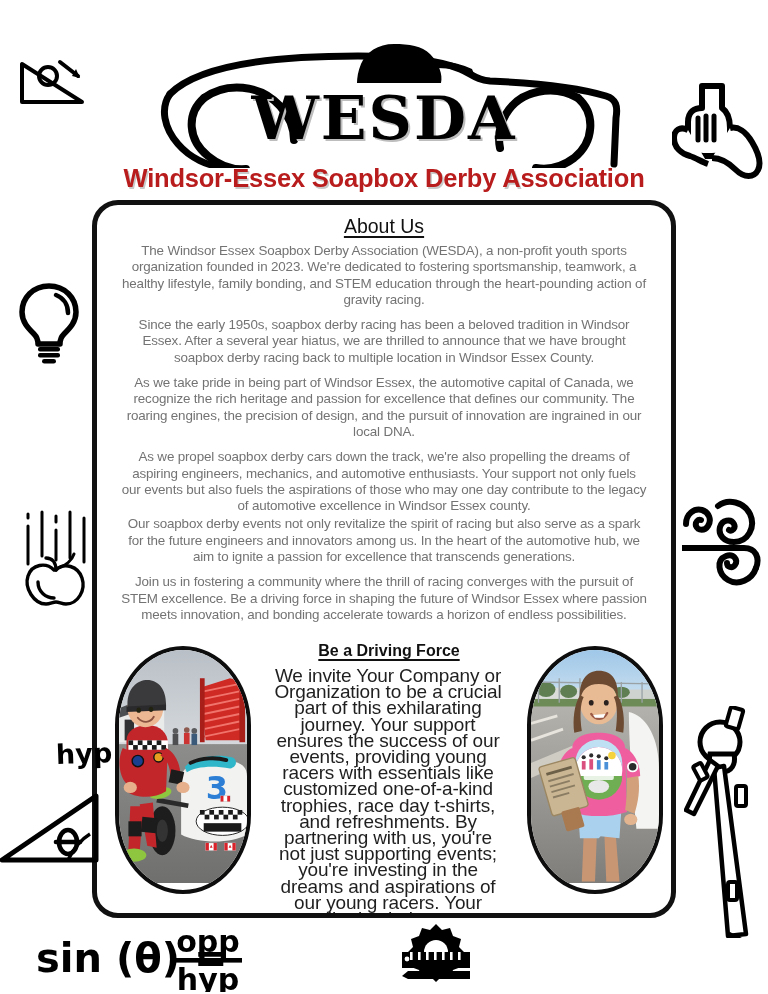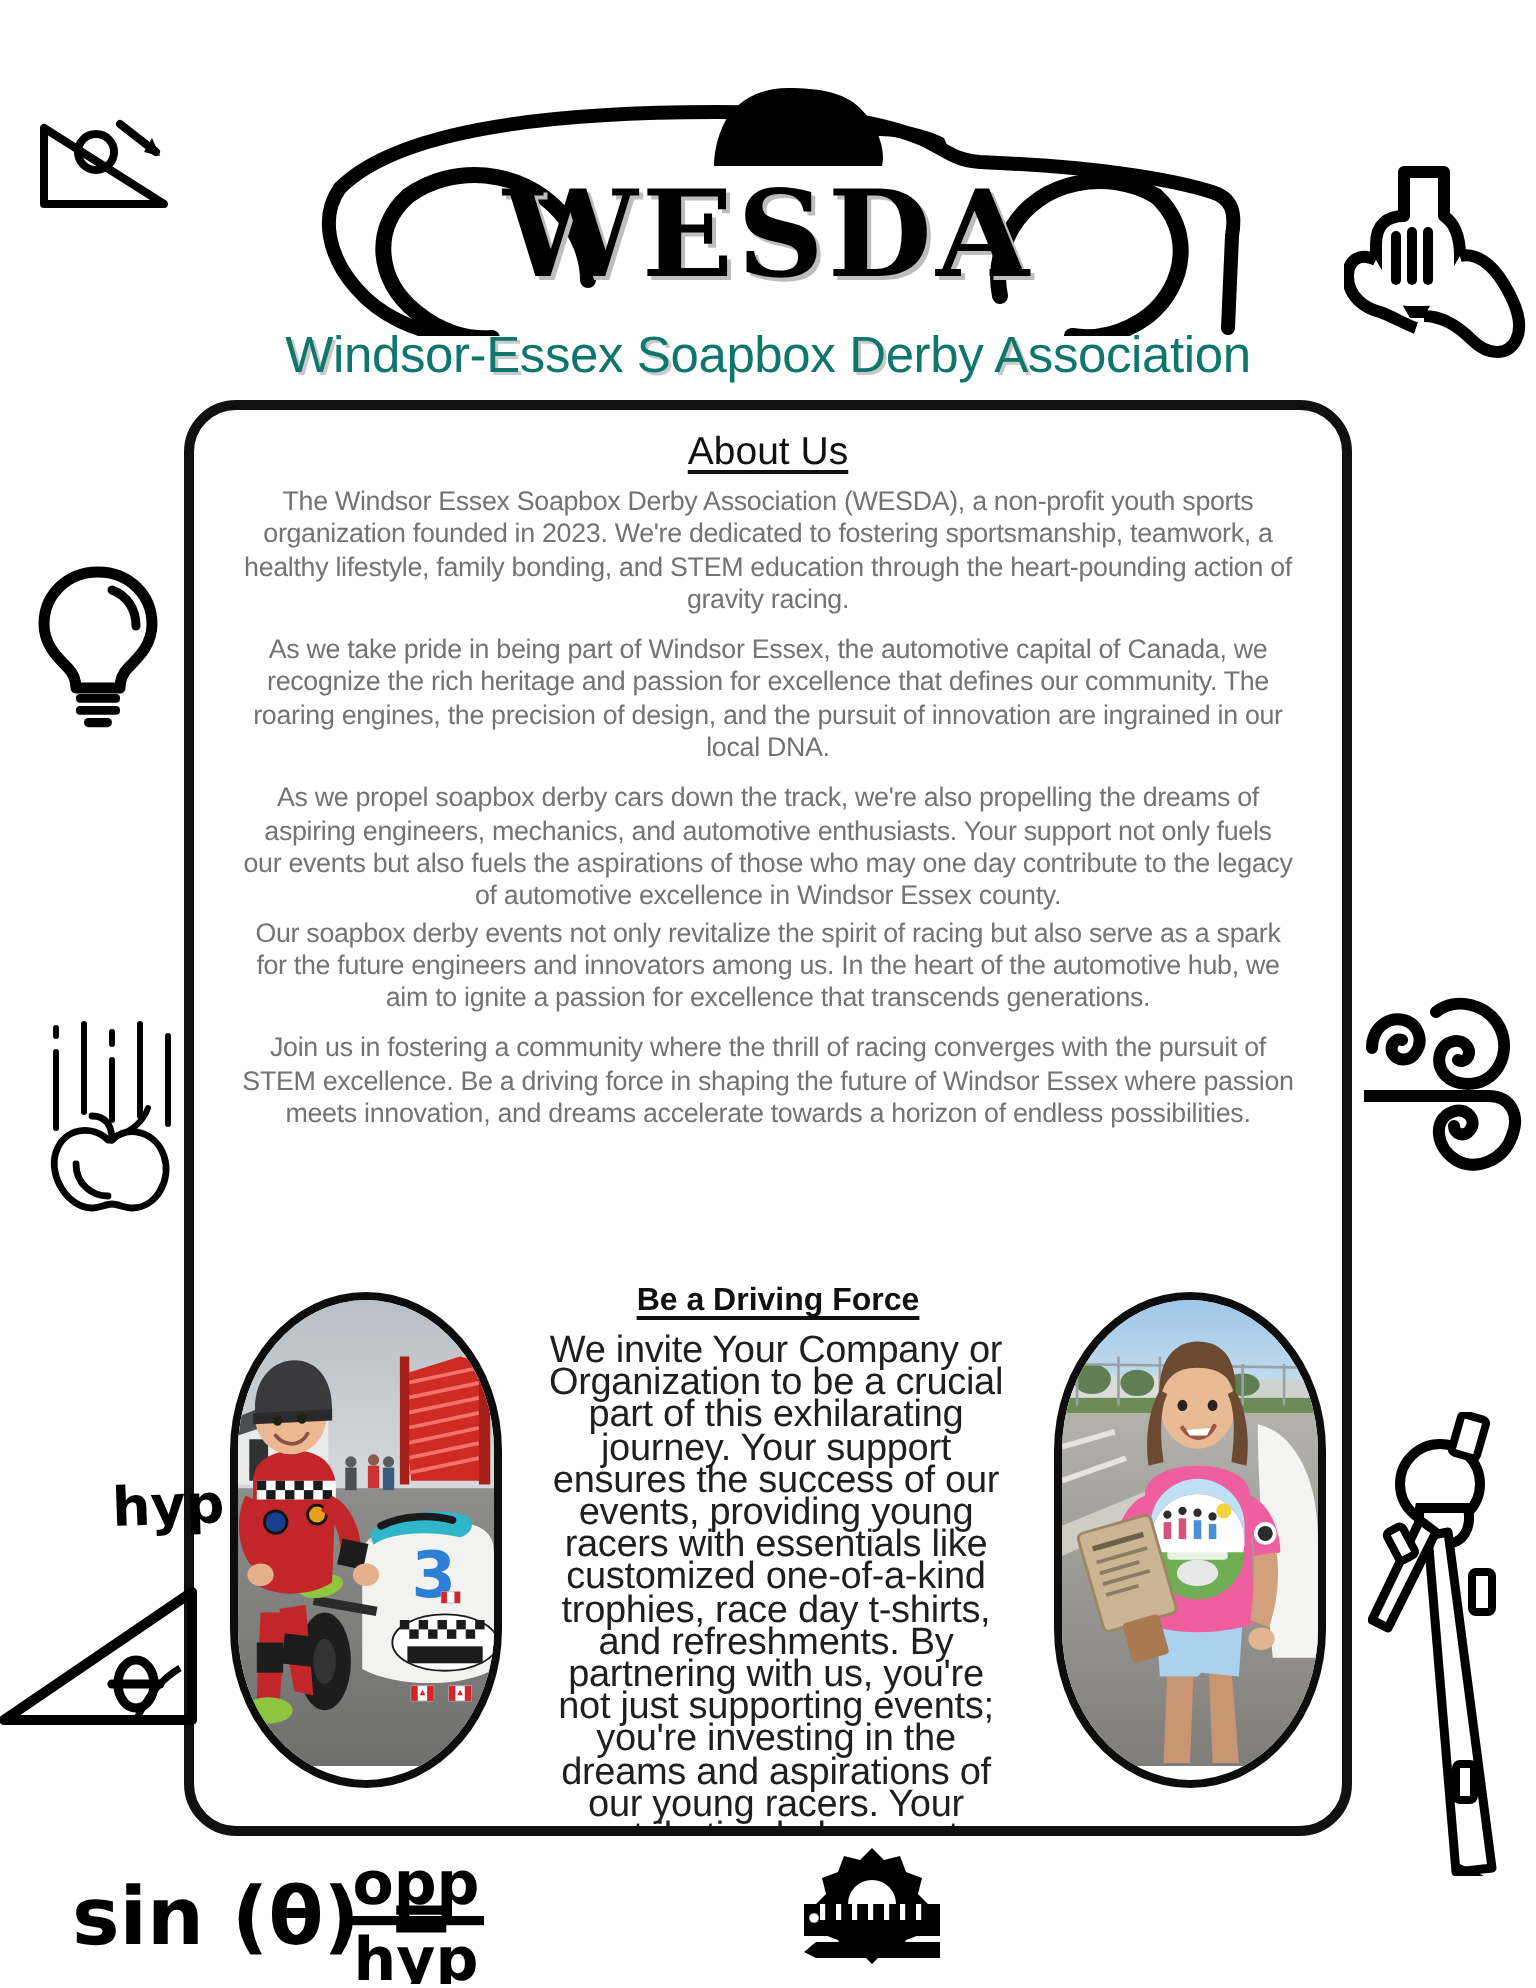--- a/index.html
+++ b/index.html
@@ -28,23 +28,23 @@
     font-size:60px;
     letter-spacing:2px;
     line-height:1;
     color:#000;
     text-shadow:2px 2px 0 #bdbdbd;
   }
   #logo-subtitle {
     position:absolute; left:-12px; top:128px; width:576px;
     text-align:center;
     font-size:25.5px;
-    font-weight:400;
+    font-weight:700;
     letter-spacing:-0.2px;
-    color:#0f766e;
+    color:#b91c1c;
     white-space:nowrap;
   }
   #logo-subtitle .cap { text-shadow:1.5px 1.5px 0 #c9c9c9; }
 
   
   #content-card {
     position:absolute;
     left:92px; top:200px; width:584px; height:718px;
     border:5px solid #111;
     border-radius:26px;
@@ -152,24 +152,25 @@
     </svg>
     <div id="logo-wordmark">WESDA</div>
     <div id="logo-subtitle"><span class="cap">W</span><span>indsor-</span><span class="cap">E</span><span>ssex </span><span class="cap">S</span><span>oapbox </span><span class="cap">D</span><span>erby </span><span class="cap">A</span><span>ssociation</span></div>
   </div>
 
   <div id="content-card">
 
     <div class="section-title">About Us</div>
 
     <div class="para">The Windsor Essex Soapbox Derby Association (WESDA), a non-profit youth sports organization founded in 2023. We're dedicated to fostering sportsmanship, teamwork, a healthy lifestyle, family bonding, and STEM education through the heart-pounding action of gravity racing.</div>
+    <div class="para">Since the early 1950s, soapbox derby racing has been a beloved tradition in Windsor Essex. After a several year hiatus, we are thrilled to announce that we have brought soapbox derby racing back to multiple location in Windsor Essex County.</div>
     <div class="para">As we take pride in being part of Windsor Essex, the automotive capital of Canada, we recognize the rich heritage and passion for excellence that defines our community. The roaring engines, the precision of design, and the pursuit of innovation are ingrained in our local DNA.</div>
     <div class="para tight">As we propel soapbox derby cars down the track, we're also propelling the dreams of aspiring engineers, mechanics, and automotive enthusiasts. Your support not only fuels our events but also fuels the aspirations of those who may one day contribute to the legacy of automotive excellence in Windsor Essex county.</div>
     <div class="para">Our soapbox derby events not only revitalize the spirit of racing but also serve as a spark for the future engineers and innovators among us. In the heart of the automotive hub, we aim to ignite a passion for excellence that transcends generations.</div>
-    <div class="para">Join us in fostering a community where the thrill of racing converges with the pursuit of STEM excellence. Be a driving force in shaping the future of Windsor Essex where passion meets innovation, and dreams accelerate towards a horizon of endless possibilities.</div>
+    <div class="para">Join us in fostering a community where the thrill of racing converges with the pursuit of STEM excellence. Be a driving force in shaping the future of Windsor Essex where passion meets innovation, and bonding accelerate towards a horizon of endless possibilities.</div>
 
     <div id="driving-force">
       <div id="df-title">Be a Driving Force</div>
 
       <div class="photo" id="photo-left">
         <svg class="photo-inner" viewBox="0 0 136 248" preserveAspectRatio="xMidYMid slice">
           <defs>
             <linearGradient id="skyL" x1="0" y1="0" x2="0" y2="1">
               <stop offset="0" stop-color="#b9bfc6"></stop>
                 <stop offset="1" stop-color="#d6dade"></stop>

